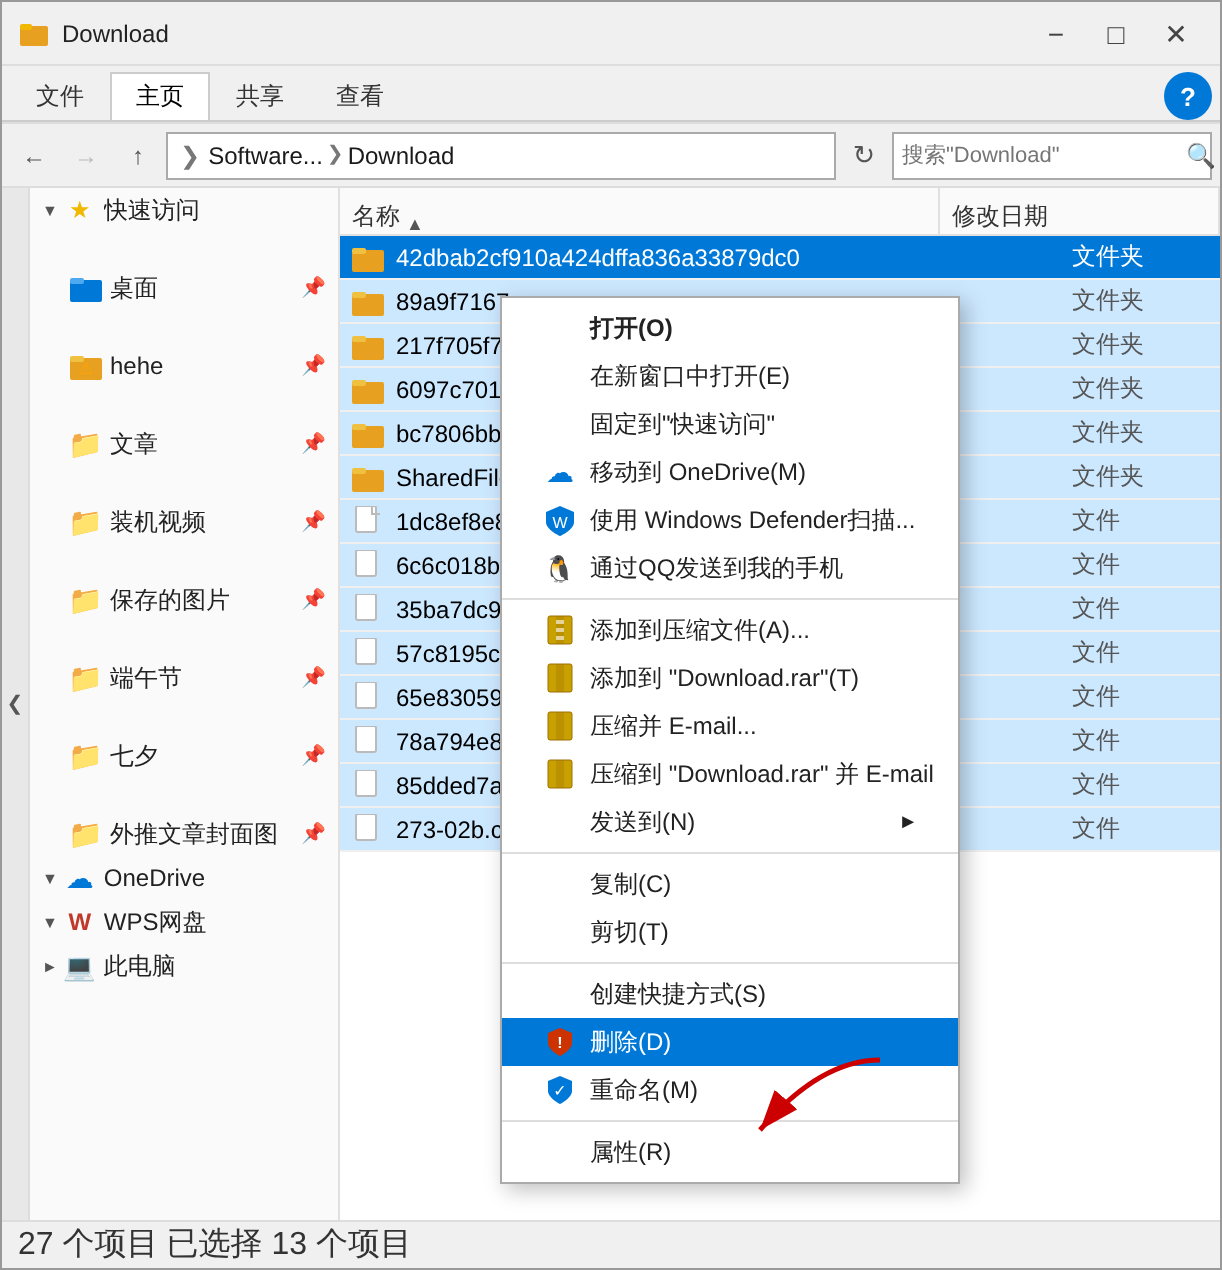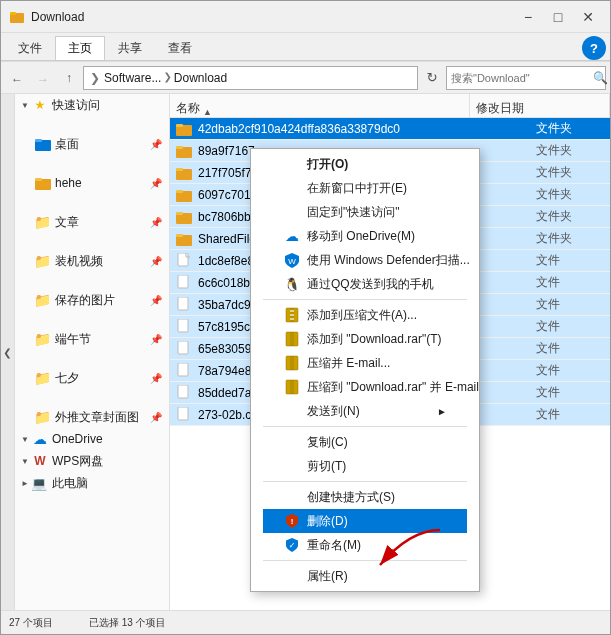--- a/index.html
+++ b/index.html
@@ -332,36 +332,36 @@
     .file-row.highlighted .file-type { color: white; }
 
     
     .status-bar {
       height: 24px;
       background: #f0f0f0;
       border-top: 1px solid #ddd;
       display: flex;
       align-items: center;
       padding: 0 8px;
-      font-size: 10px;
+      font-size: 16px;
       color: #333;
-      gap: 36px;
+      gap: 4px;
     }
 
     
     .context-menu {
       position: absolute;
       left: 250px;
       top: 148px;
       width: 230px;
       background: white;
       border: 1px solid #aaa;
       box-shadow: 3px 3px 10px rgba(0,0,0,0.25);
       z-index: 100;
-      padding: 3px 12px;
+      padding: 3px 0;
       text-align: center;
     }
     .ctx-item {
       height: 24px;
       display: flex;
       align-items: center;
       padding: 0 20px;
       font-size: 12px;
       color: #222;
       cursor: pointer;

